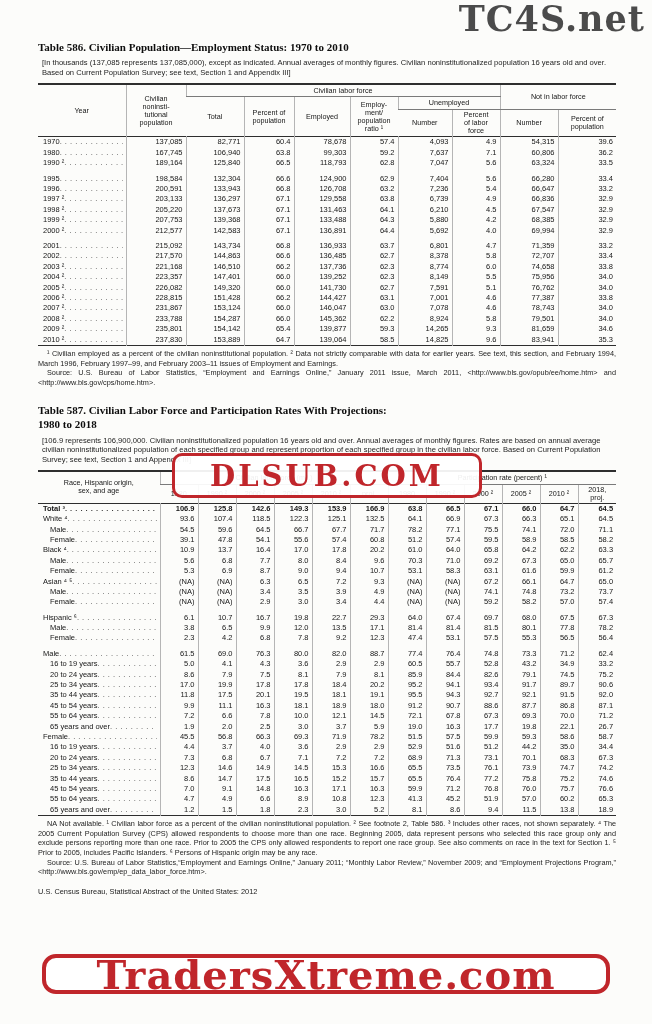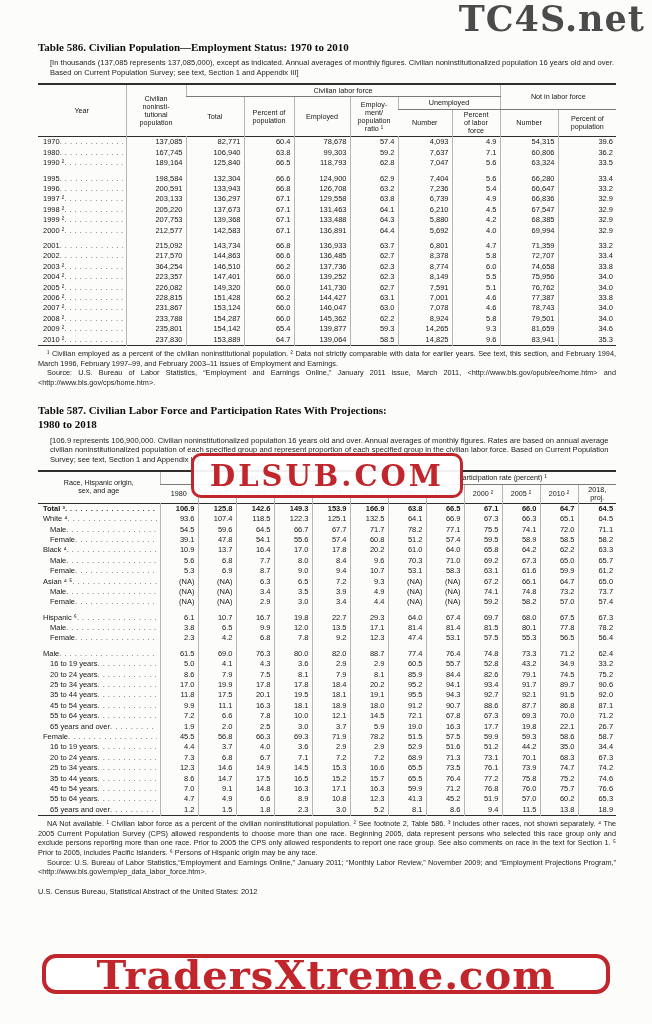--- a/index.html
+++ b/index.html
@@ -28,35 +28,35 @@
     border: 3px solid #c0262b;
     border-radius: 10px;
     color: #c0262b;
     font-family: "DejaVu Serif", "Liberation Serif", serif;
     font-weight: 700;
     display: flex; align-items: center; justify-content: center;
     z-index: 5;
   }
   .stamp-mid {
     top: -17px; left: 50%; transform: translateX(-50%);
-    width: 272px; height: 45px; font-size: 29px; letter-spacing: 3px;
+    width: 310px; height: 45px; font-size: 29px; letter-spacing: 3px;
   }
   .stamp-bottom {
     top: 954px; left: 50%; transform: translateX(-50%);
     width: 568px; height: 40px; font-size: 40px; letter-spacing: 1px;
     border-width: 4px; border-radius: 14px;
   }
 
   
   .tbl-title {
     font-family: "Liberation Serif", "DejaVu Serif", serif;
     font-weight: 700; font-size: 11px; line-height: 1.28;
     color: #0d0d0d; margin: 0 0 4px 0;
   }
-  .tbl-note { font-size: 7.6px; line-height: 1.3; margin: 0 0 5px 12px; color: #1c1c1c; }
+  .tbl-note { font-size: 7.6px; line-height: 1.3; margin: 0 0 5px 4px; color: #1c1c1c; }
 
   
   table.stat {
     border-collapse: collapse; table-layout: fixed; width: 578px;
     font-size: 7.5px; line-height: 1.12;
     border-top: 2px solid #2e2e2e; border-bottom: 1px solid #2e2e2e;
   }
   table.stat th, table.stat td { padding: 1px 3px; border-left: 1px solid #b5b5b5; }
   table.stat th:first-child, table.stat td:first-child { border-left: none; }
   thead { border-bottom: 1px solid #2e2e2e; }
@@ -356,21 +356,21 @@
             <td class="num">72,707</td>
             <td class="num">33.4</td>
           </tr>
           <tr>
             <td class="stub">
               <div class="stubwrap">
                 <span class="lbl">2003 ²</span>
                 <span class="leader"></span>
               </div>
             </td>
-            <td class="num">364,254</td>
+            <td class="num">221,168</td>
             <td class="num">146,510</td>
             <td class="num">66.2</td>
             <td class="num">137,736</td>
             <td class="num">62.3</td>
             <td class="num">8,774</td>
             <td class="num">6.0</td>
             <td class="num">74,658</td>
             <td class="num">33.8</td>
           </tr>
           <tr>

